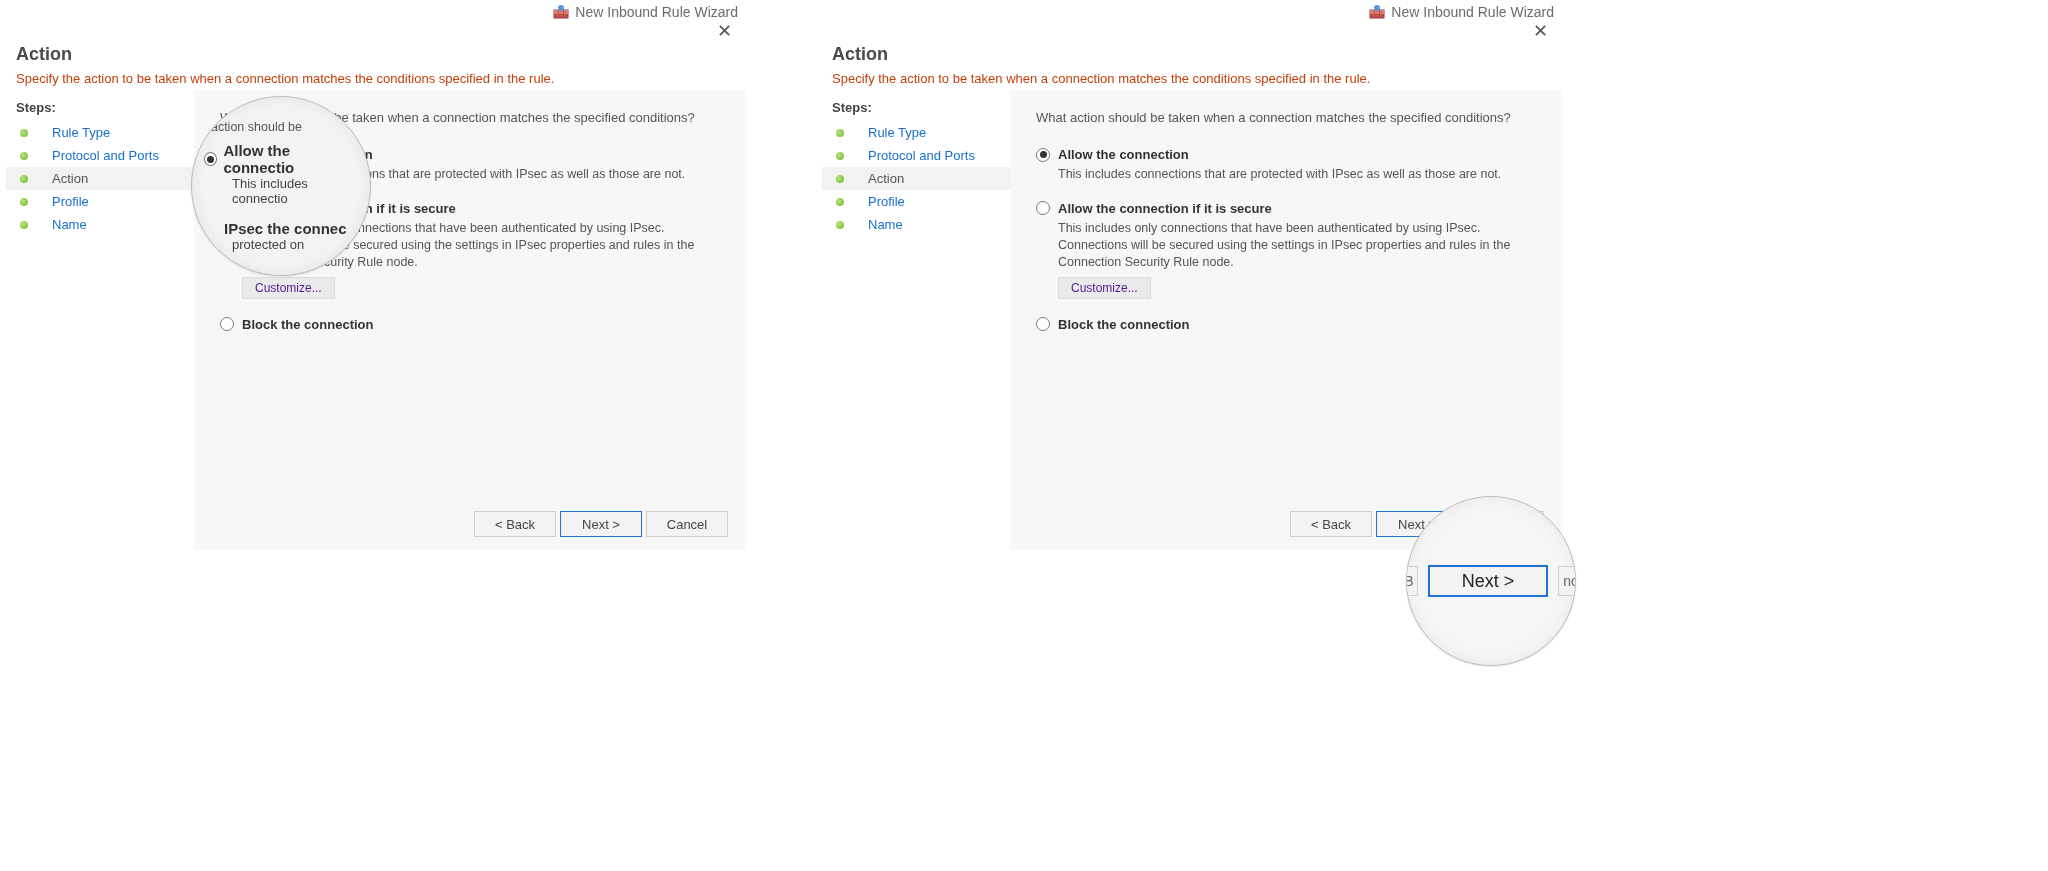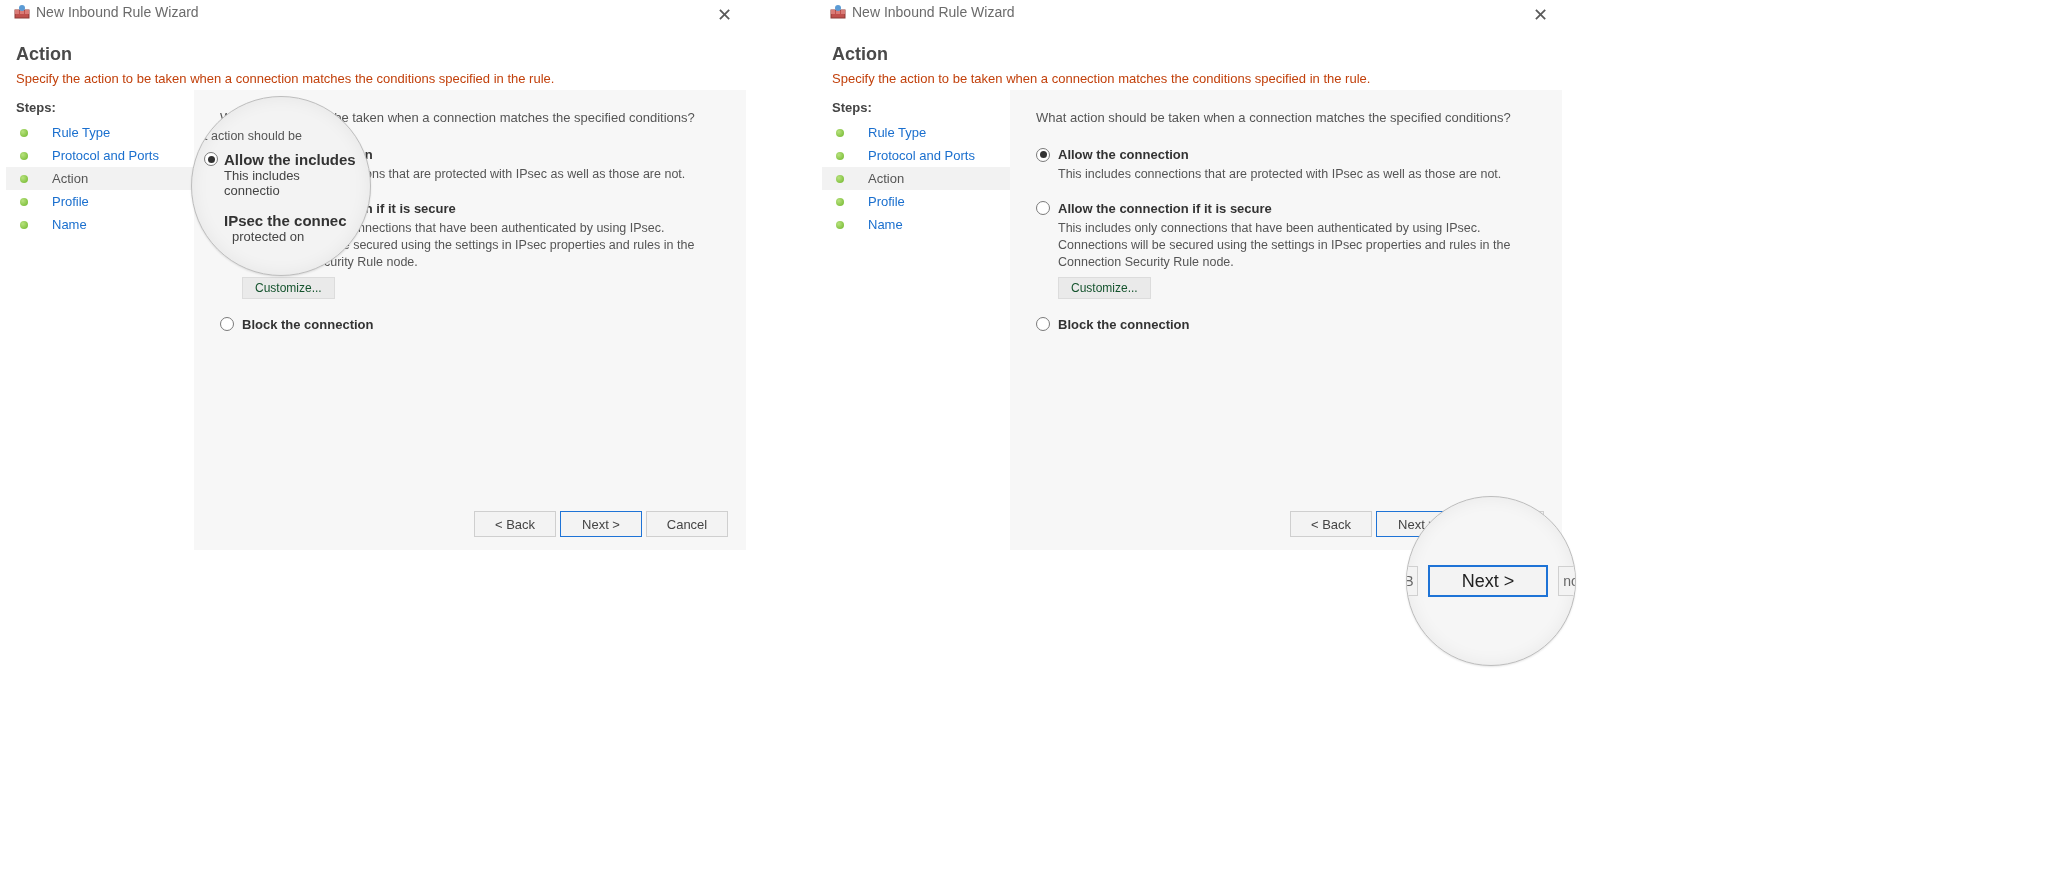--- a/index.html
+++ b/index.html
@@ -6,22 +6,22 @@
   html, body { width: 2048px; height: 871px; font-family: "Segoe UI", Tahoma, sans-serif; background: #ffffff; }
   .stage { position: relative; width: 2048px; height: 871px; }
   .dialog {
     position: absolute;
     width: 740px;
     height: 600px;
     background: #ffffff;
     color: #4a4a4a;
   }
   .titlebar {
-    display: flex; align-items: flex-start; justify-content: space-between;
-    height: 32px; padding: 0 8px 0 8px;
+    display: flex; align-items: flex-end; justify-content: space-between;
+    height: 32px; padding: 0 8px 0 8px; flex-direction: column;
   }
   .titlebar-left { display: flex; align-items: center; gap: 6px; }
   .app-icon { width: 16px; height: 16px; }
   .title-text { font-size: 14px; color: #6b6b6b; }
   .close-x { font-size: 18px; color: #5a5a5a; padding: 0 6px; cursor: pointer; }
   .header-area { padding: 8px 10px 4px 10px; }
   .header-title { font-size: 18px; font-weight: 600; color: #4a4a4a; margin-bottom: 6px; }
   .header-sub { font-size: 13px; color: #c2410c; }
   .body-row { display: flex; height: calc(100% - 140px); }
   .steps-col { width: 188px; padding: 6px 0 0 0; }
@@ -43,21 +43,21 @@
   .opt-label { font-size: 13px; font-weight: 700; color: #333; }
   .opt-desc { font-size: 12.5px; color: #555; margin: 4px 0 0 22px; line-height: 1.35; max-width: 470px; }
   .radio {
     width: 14px; height: 14px; border: 1px solid #7a7a7a; border-radius: 50%;
     display: inline-flex; align-items: center; justify-content: center; background: #fff;
   }
   .radio .dot { width: 7px; height: 7px; border-radius: 50%; background: #333; display: none; }
   .radio.selected .dot { display: block; }
   .cust-btn {
     display: inline-block; margin: 6px 0 0 22px; padding: 3px 12px;
-    font-size: 12px; color: #14532d; background: #eaeaea;
+    font-size: 12px; color: #4c1d95; background: #eaeaea;
     border: 1px solid #dcdcdc;
   }
   .footer-bar {
     position: absolute; bottom: 0; left: 0; right: 0; height: 52px;
     display: flex; align-items: center; justify-content: flex-end; gap: 4px;
     padding-right: 18px; background: #f7f7f7;
   }
   .dlg-btn {
     min-width: 82px; height: 26px; font-size: 13px; color: #444;
     background: #f3f3f3; border: 1px solid #cfcfcf; cursor: pointer;
@@ -186,23 +186,23 @@
       </div>
     </div>
 
     <div class="lens lens-left">
       <div class="lens-left-inner">
         <div class="lbl1">t action should be</div>
         <div class="lr">
           <span class="radio selected">
               <span class="dot"></span>
             </span>
-          <span class="big">Allow the includes</span>
-        </div>
-        <div class="sm" style="margin-left:20px;">This includes connectio</div>
+          <span class="big">Allow the connectio</span>
+        </div>
+        <div class="sm" style="margin-left:28px;">This includes connectio</div>
         <div class="lr" style="margin-top:14px;">
           <span style="width:14px"></span>
           <span class="big">IPsec the connec</span>
         </div>
         <div class="sm" style="margin-left:28px;">protected on</div>
       </div>
     </div>
   </div>
 
   <div class="dialog" style="left:822px; top:4px;">

